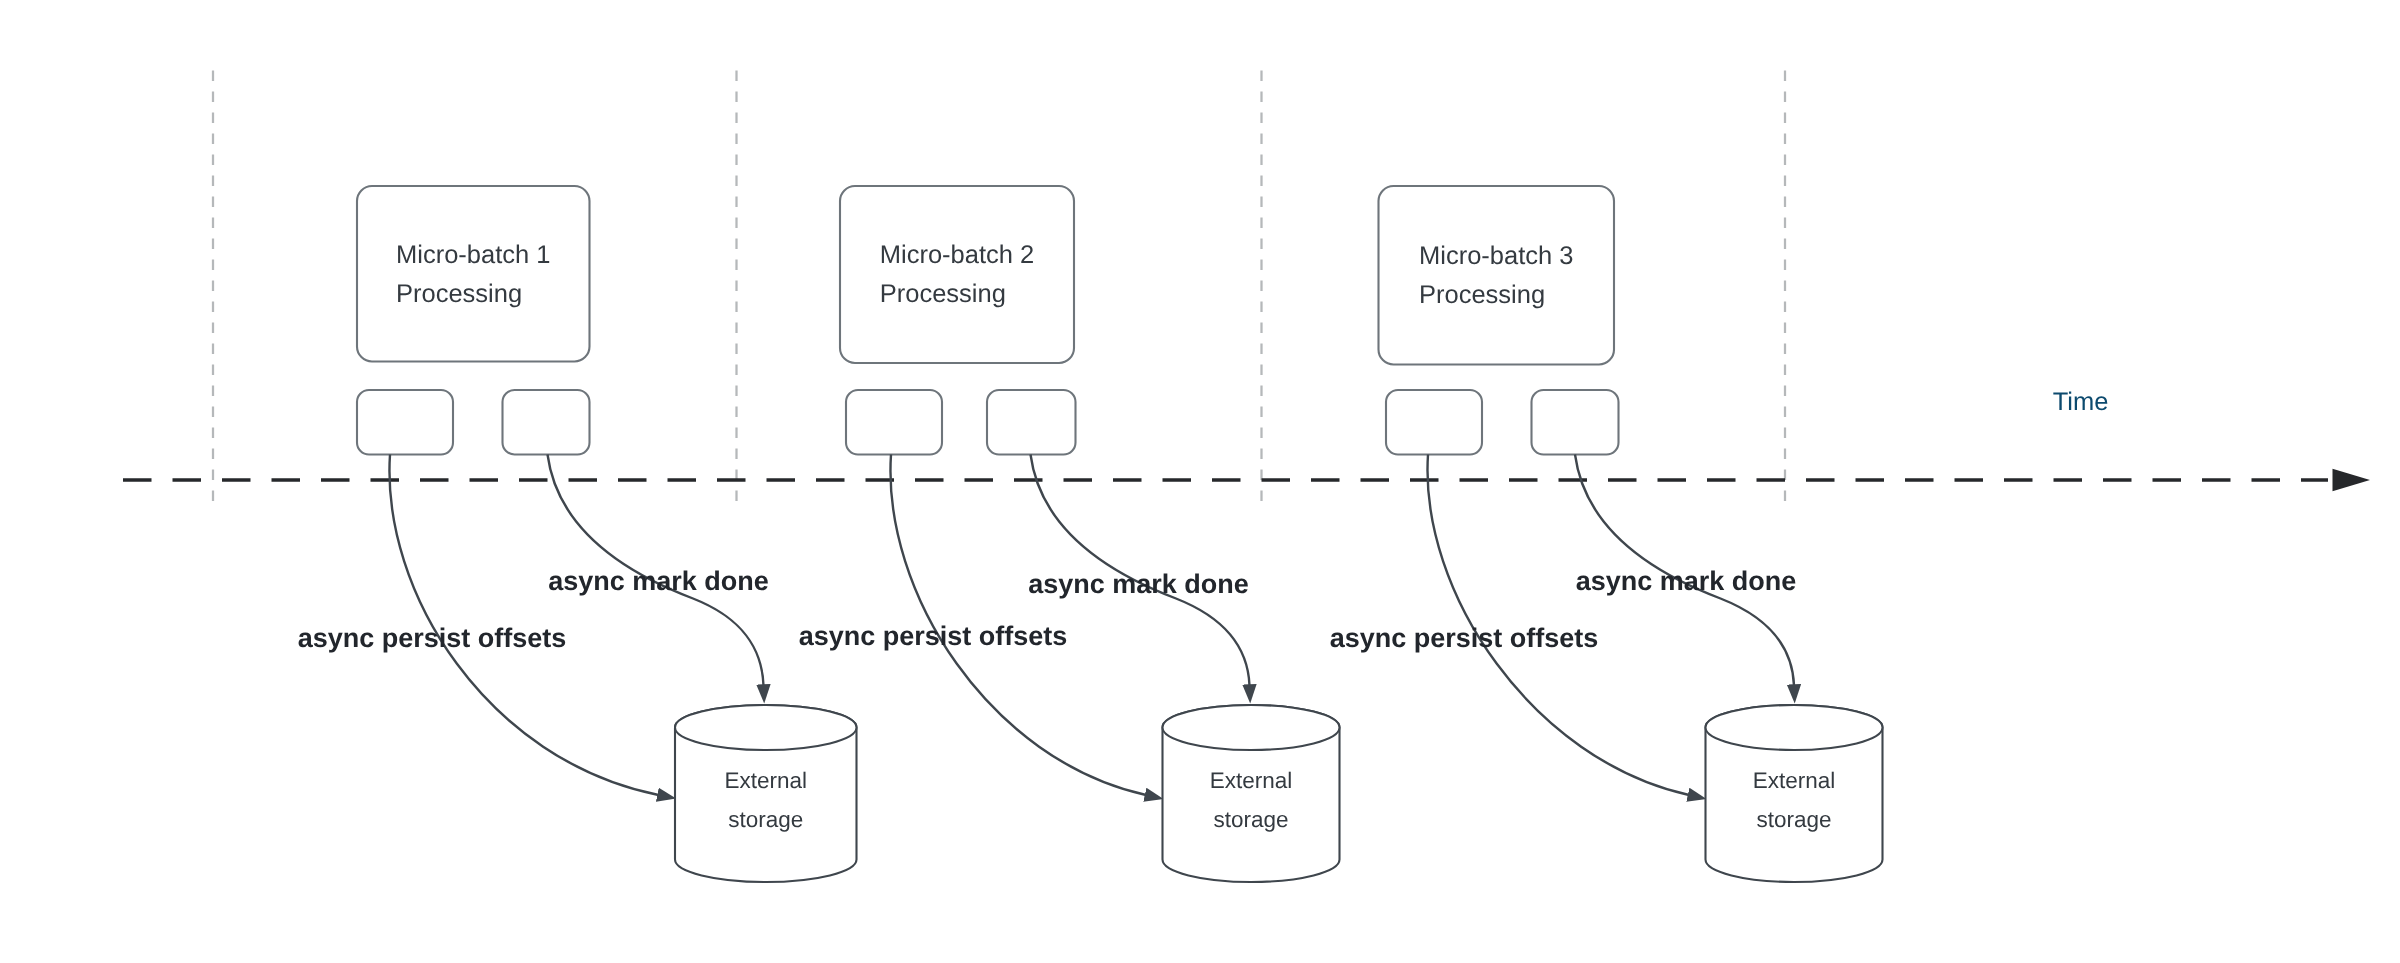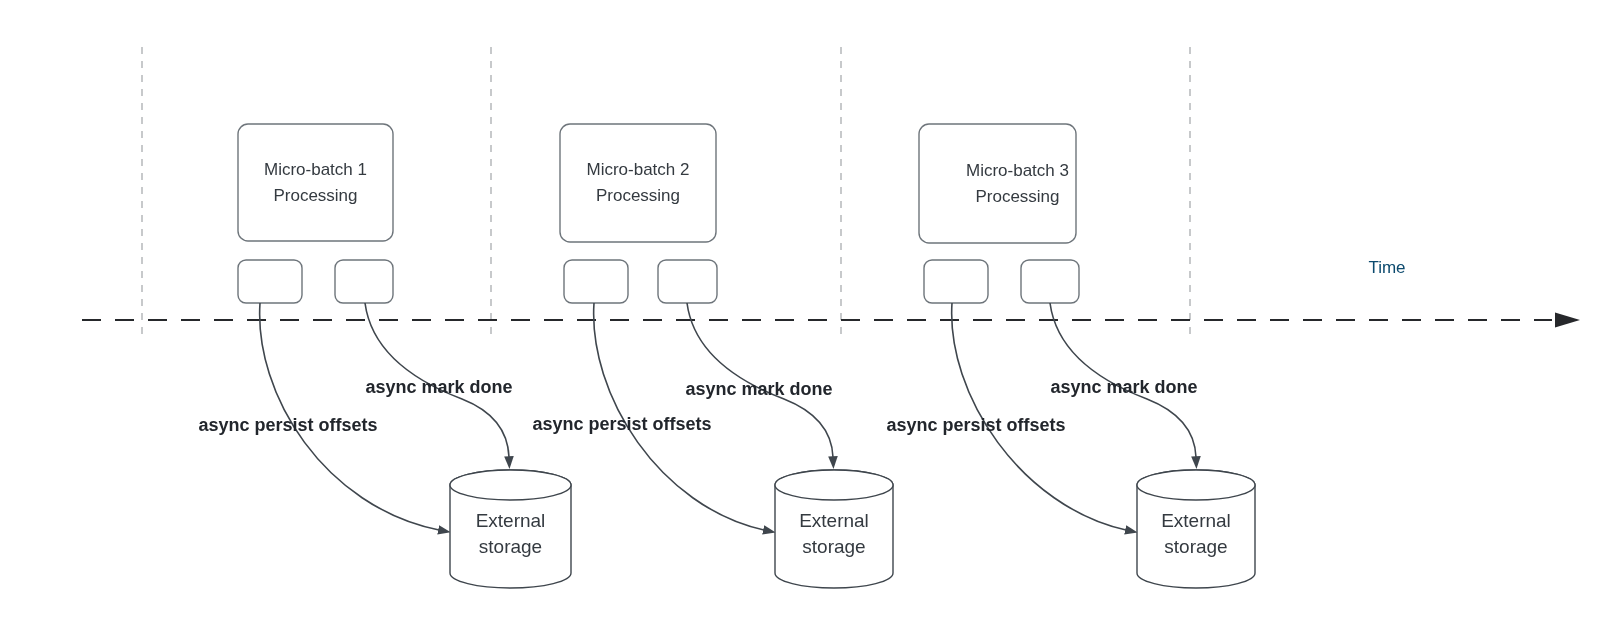--- a/index.html
+++ b/index.html
@@ -8,27 +8,26 @@
     width: 1600px;
     height: 642px;
     background: #ffffff;
     font-family: "Liberation Sans", sans-serif;
     overflow: hidden;
   }
   .layer { position: absolute; left: 0; top: 0; }
   .txt { position: absolute; white-space: pre-line; }
   .box-label {
     display: flex; align-items: center; justify-content: center;
-    text-align: center;
     font-size: 17px; line-height: 26px; color: #343a40;
   }
   .storage-label {
     display: flex; align-items: center; justify-content: center;
     text-align: center;
-    font-size: 19px; line-height: 26px; color: #343a40;
+    font-size: 15px; line-height: 26px; color: #343a40;
   }
   .async-label {
     transform: translateX(-50%);
     font-size: 18px; font-weight: bold; color: #22262c;
     text-align: center; white-space: nowrap;
   }
   .time-label {
     transform: translateX(-50%);
     font-size: 17px; color: #0c4a6e; white-space: nowrap;
   }
@@ -107,20 +106,20 @@
   <div class="txt storage-label" style="left:450px; top:486px; width:121px; height:96px;">External
 storage</div>
 
   <div class="txt box-label" style="left:560px; top:124px; width:156px; height:118px;">Micro-batch 2
 Processing</div>
   <div class="txt async-label" style="left:622px; top:414px;">async persist offsets</div>
   <div class="txt async-label" style="left:759px; top:379px;">async mark done</div>
   <div class="txt storage-label" style="left:775px; top:486px; width:118px; height:96px;">External
 storage</div>
 
-  <div class="txt box-label" style="left:919px; top:124px; width:157px; height:119px;padding-left:20px;">Micro-batch 3
+  <div class="txt box-label" style="left:919px; top:124px; width:157px; height:119px;">Micro-batch 3
 Processing</div>
   <div class="txt async-label" style="left:976px; top:415px;">async persist offsets</div>
   <div class="txt async-label" style="left:1124px; top:377px;">async mark done</div>
   <div class="txt storage-label" style="left:1137px; top:486px; width:118px; height:96px;">External
 storage</div>
 
 </div>
 
 </body></html>

